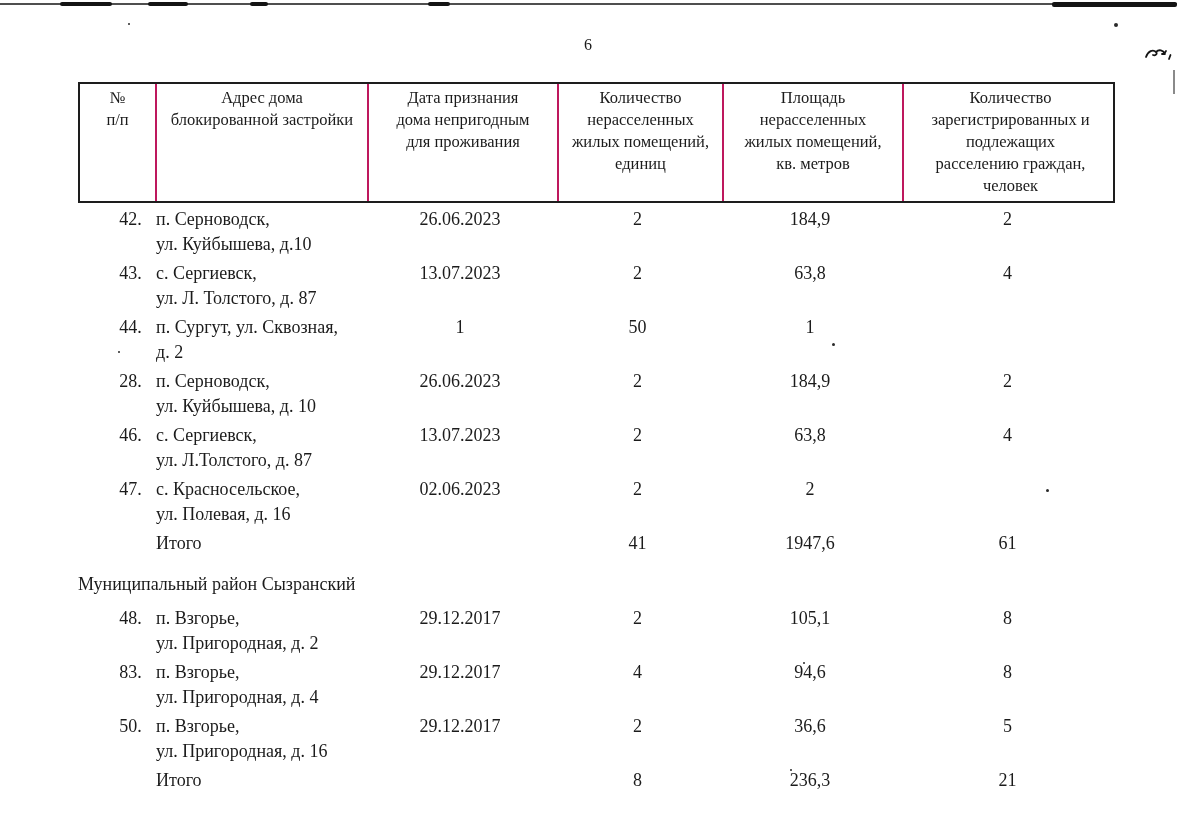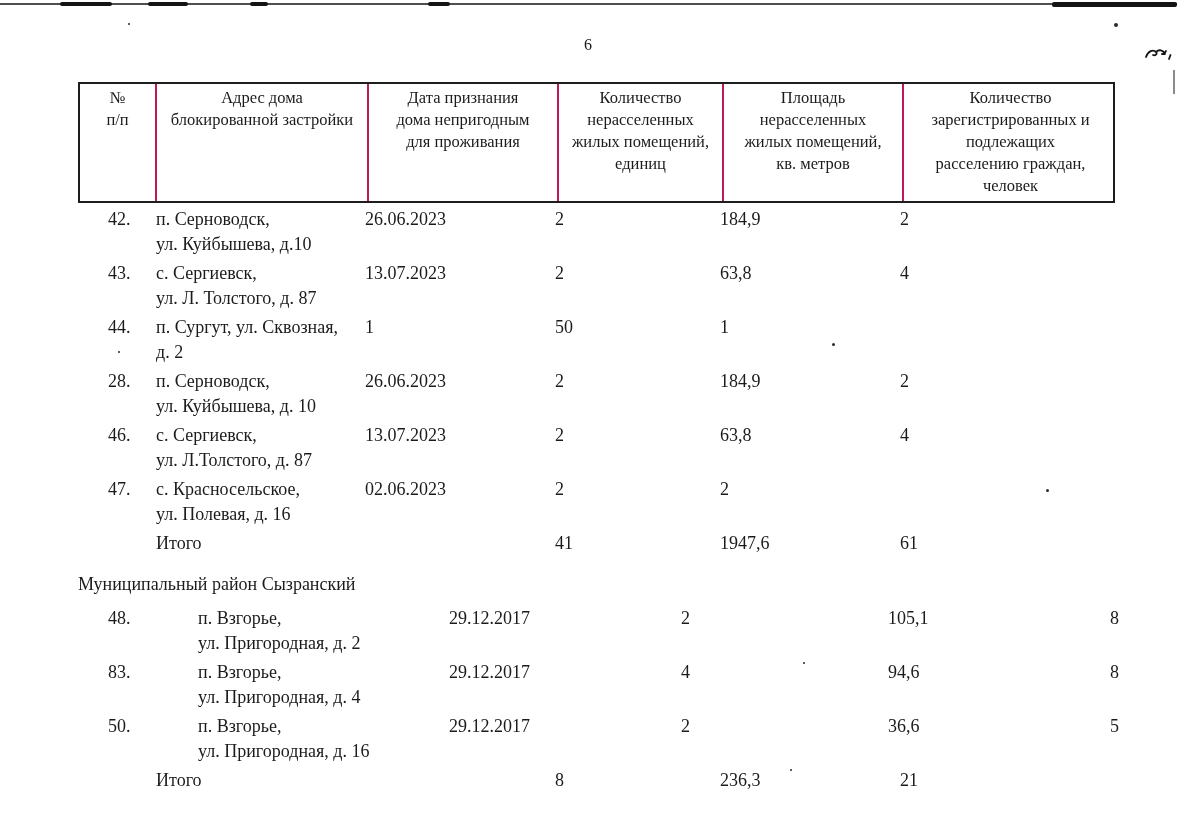--- a/index.html
+++ b/index.html
@@ -32,24 +32,24 @@
   .doc-table { position:absolute; left:78px; top:82px; width:1037px; }
   .grid { display:grid; grid-template-columns:75px 212px 190px 165px 180px 215px; }
   .thead { border:2px solid #1d1d1d; }
   .th {
     padding:3px 4px 4px; text-align:center;
     font-size:16.5px; line-height:22px; white-space:pre-line;
   }
   .th + .th { border-left:2px solid #be185d; }
 
   .row { padding-top:4px; min-height:50px; font-size:18px; line-height:25px; align-items:start; }
-  .row-s2 { min-height:52px;gap:42px; }
-  .c-num   { padding-left:30px; }
+  .row-s2 { min-height:52px; }
+  .c-num   { padding-left:30px;text-align:center; }
   .c-addr  { padding-left:3px; white-space:pre-line; }
-  .c-date, .c-units, .c-area, .c-people { text-align:left; }
+  .c-date, .c-units, .c-area, .c-people { text-align:center; }
   .total-row { min-height:32px; }
   .section-title {
     text-align:left; font-size:18px; line-height:25px;
     margin-top:13px; margin-bottom:5px;
   }
 </style>
 </head>
 <body>
 
 <div class="page">

